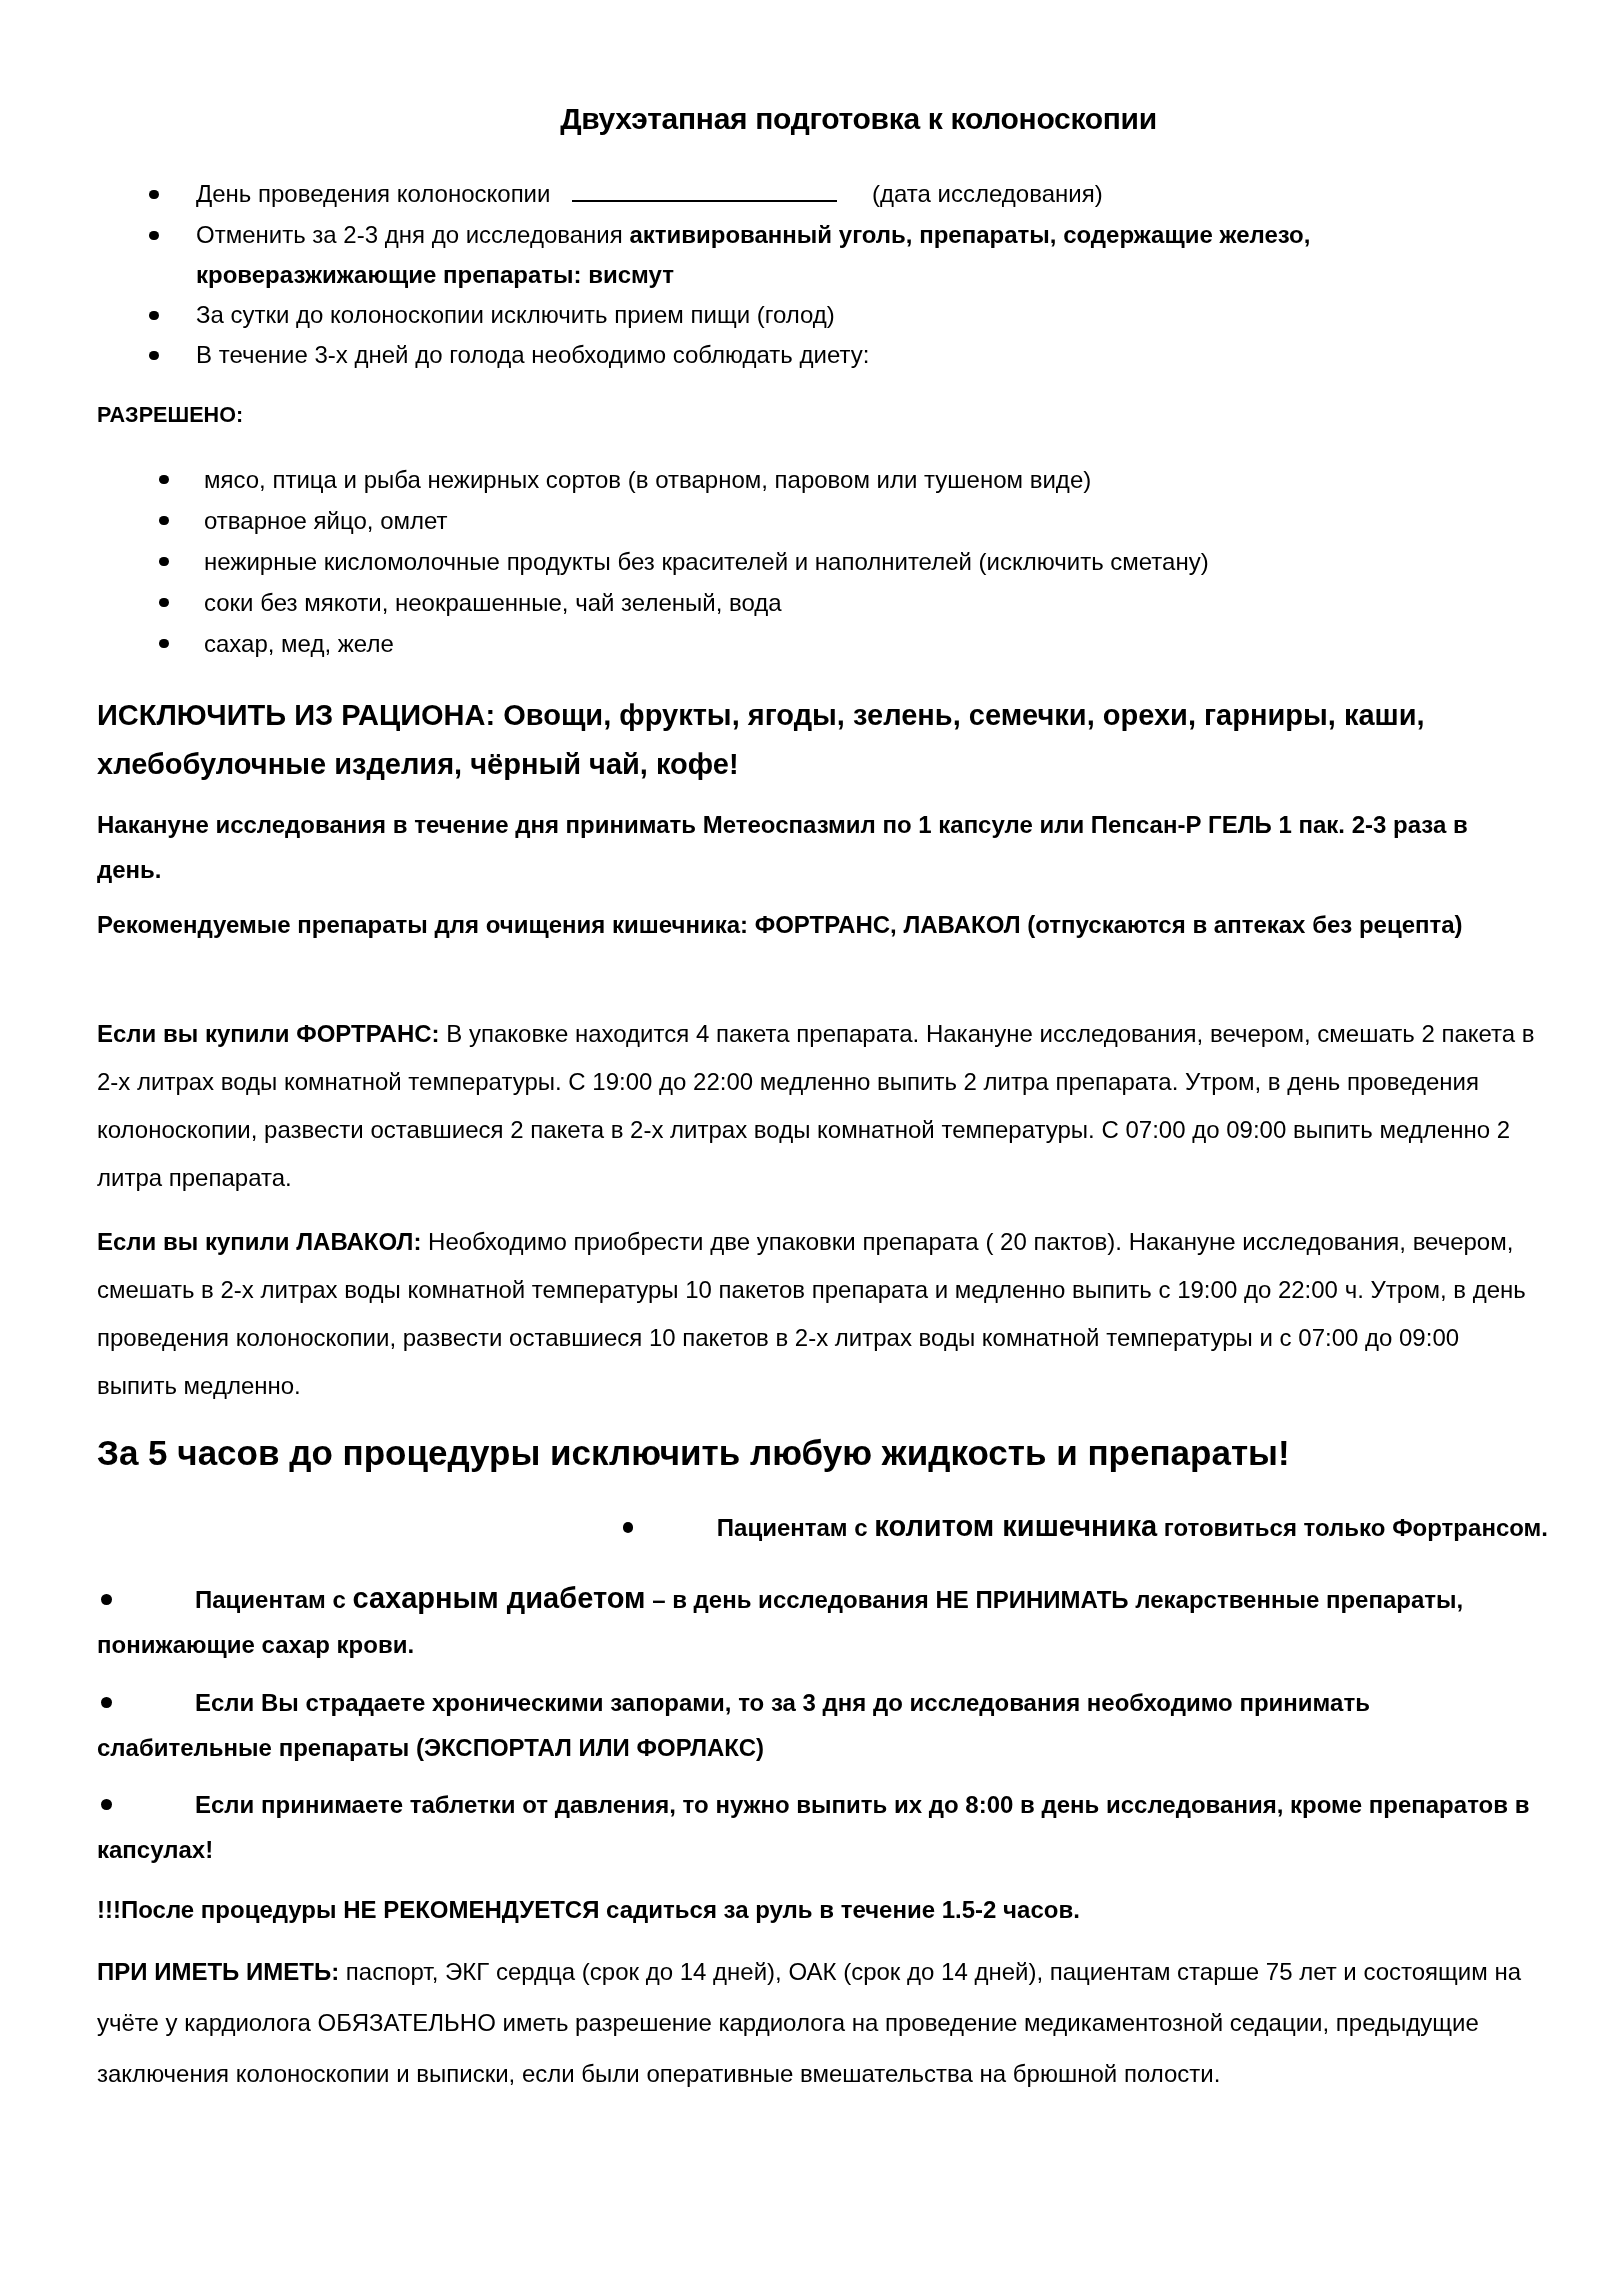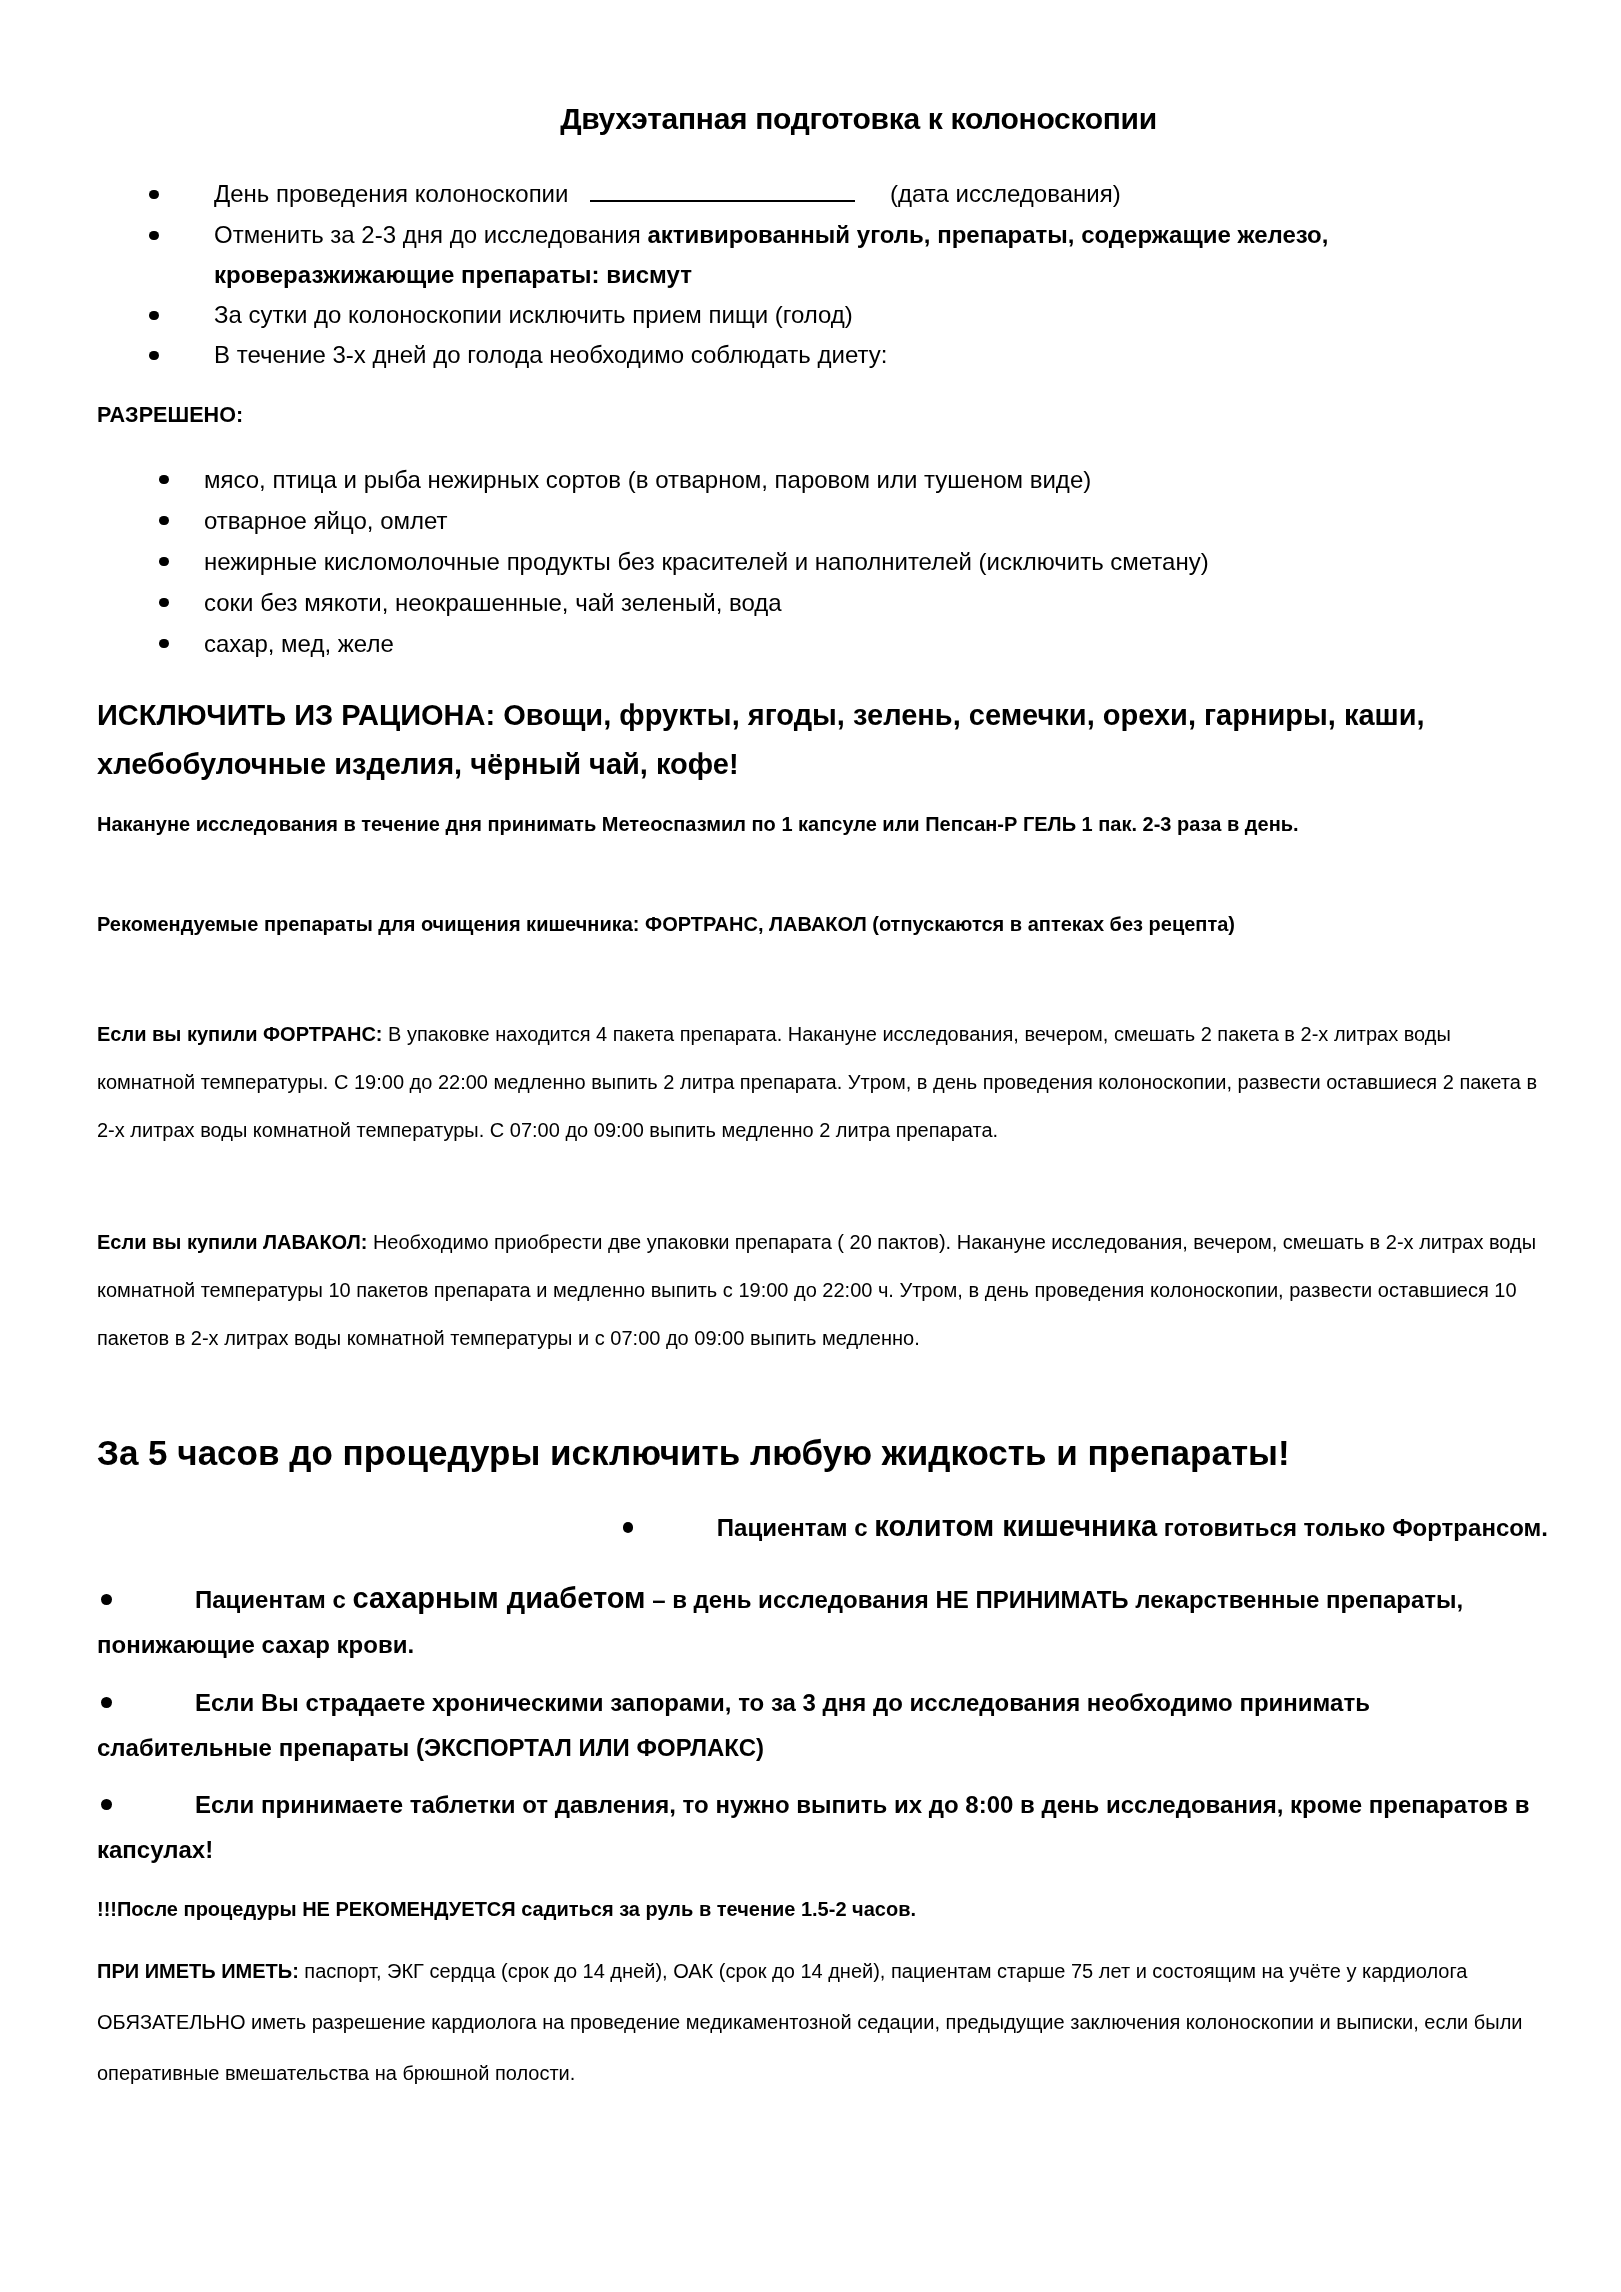--- a/index.html
+++ b/index.html
@@ -5,28 +5,28 @@
   html, body { margin: 0; padding: 0; background: #ffffff; }
   body { width: 1621px; height: 2293px; position: relative; overflow: hidden;
          font-family: "Liberation Sans", sans-serif; color: #000; }
   .page { position: absolute; left: 0; top: 0; width: 1621px; height: 2293px; }
   .title { position: absolute; top: 102px; left: 0; width: 1621px; text-align: center;
            font-size: 30px; font-weight: bold; letter-spacing: -0.3px; padding-left: 48px; }
   .bl { position: absolute; left: 149px; width: 1392px; font-size: 24px; line-height: 40px; }
   .bl .dot { position: absolute; left: 0; top: 0; width: 9.8px; height: 9.8px; }
   .bl .dot::before { content: ""; position: absolute; left: 0; top: 15.7px; width: 9.8px; height: 9.8px;
                      border-radius: 50%; background: #000; }
-  .bl .txt { display: block; margin-left: 65px; }
+  .bl .txt { display: block; margin-left: 47px; }
   .b { font-weight: bold; }
   .head2 { position: absolute; left: 97px; font-size: 21.6px; font-weight: bold; }
   .al { position: absolute; left: 159px; width: 1372px; font-size: 24px; line-height: 41px; }
   .al .dot::before { content: ""; position: absolute; left: 0; top: 15.7px; width: 9.8px; height: 9.8px;
                      border-radius: 50%; background: #000; }
   .al .txt { display: block; margin-left: 45px; }
-  .para { position: absolute; left: 97px; width: 1441px; font-size: 20px; line-height: 45px; }
+  .para { position: absolute; left: 97px; width: 1441px; font-size: 24px; line-height: 45px; }
   .big { position: absolute; left: 97px; width: 1451px; font-size: 29px; line-height: 49px; font-weight: bold; }
   .big2 { position: absolute; left: 97px; width: 1451px; font-size: 35px; font-weight: bold; }
   .bp { position: absolute; left: 97px; width: 1451px; font-size: 24px; line-height: 45px; font-weight: bold; }
   .bp .dot { display: inline-block; width: 98px; position: relative; height: 9.8px; }
   .bp .dot::before { content: ""; position: absolute; left: 3.9px; top: -3.9px; width: 10.8px; height: 10.8px;
                      border-radius: 50%; background: #000; }
   .lg { font-size: 29px; }
   .blank { display: inline-block; width: 265px; border-bottom: 2px solid #000; height: 19.6px; margin: 0 35px 0 21.6px; vertical-align: baseline; }
 </style>
 </head>

